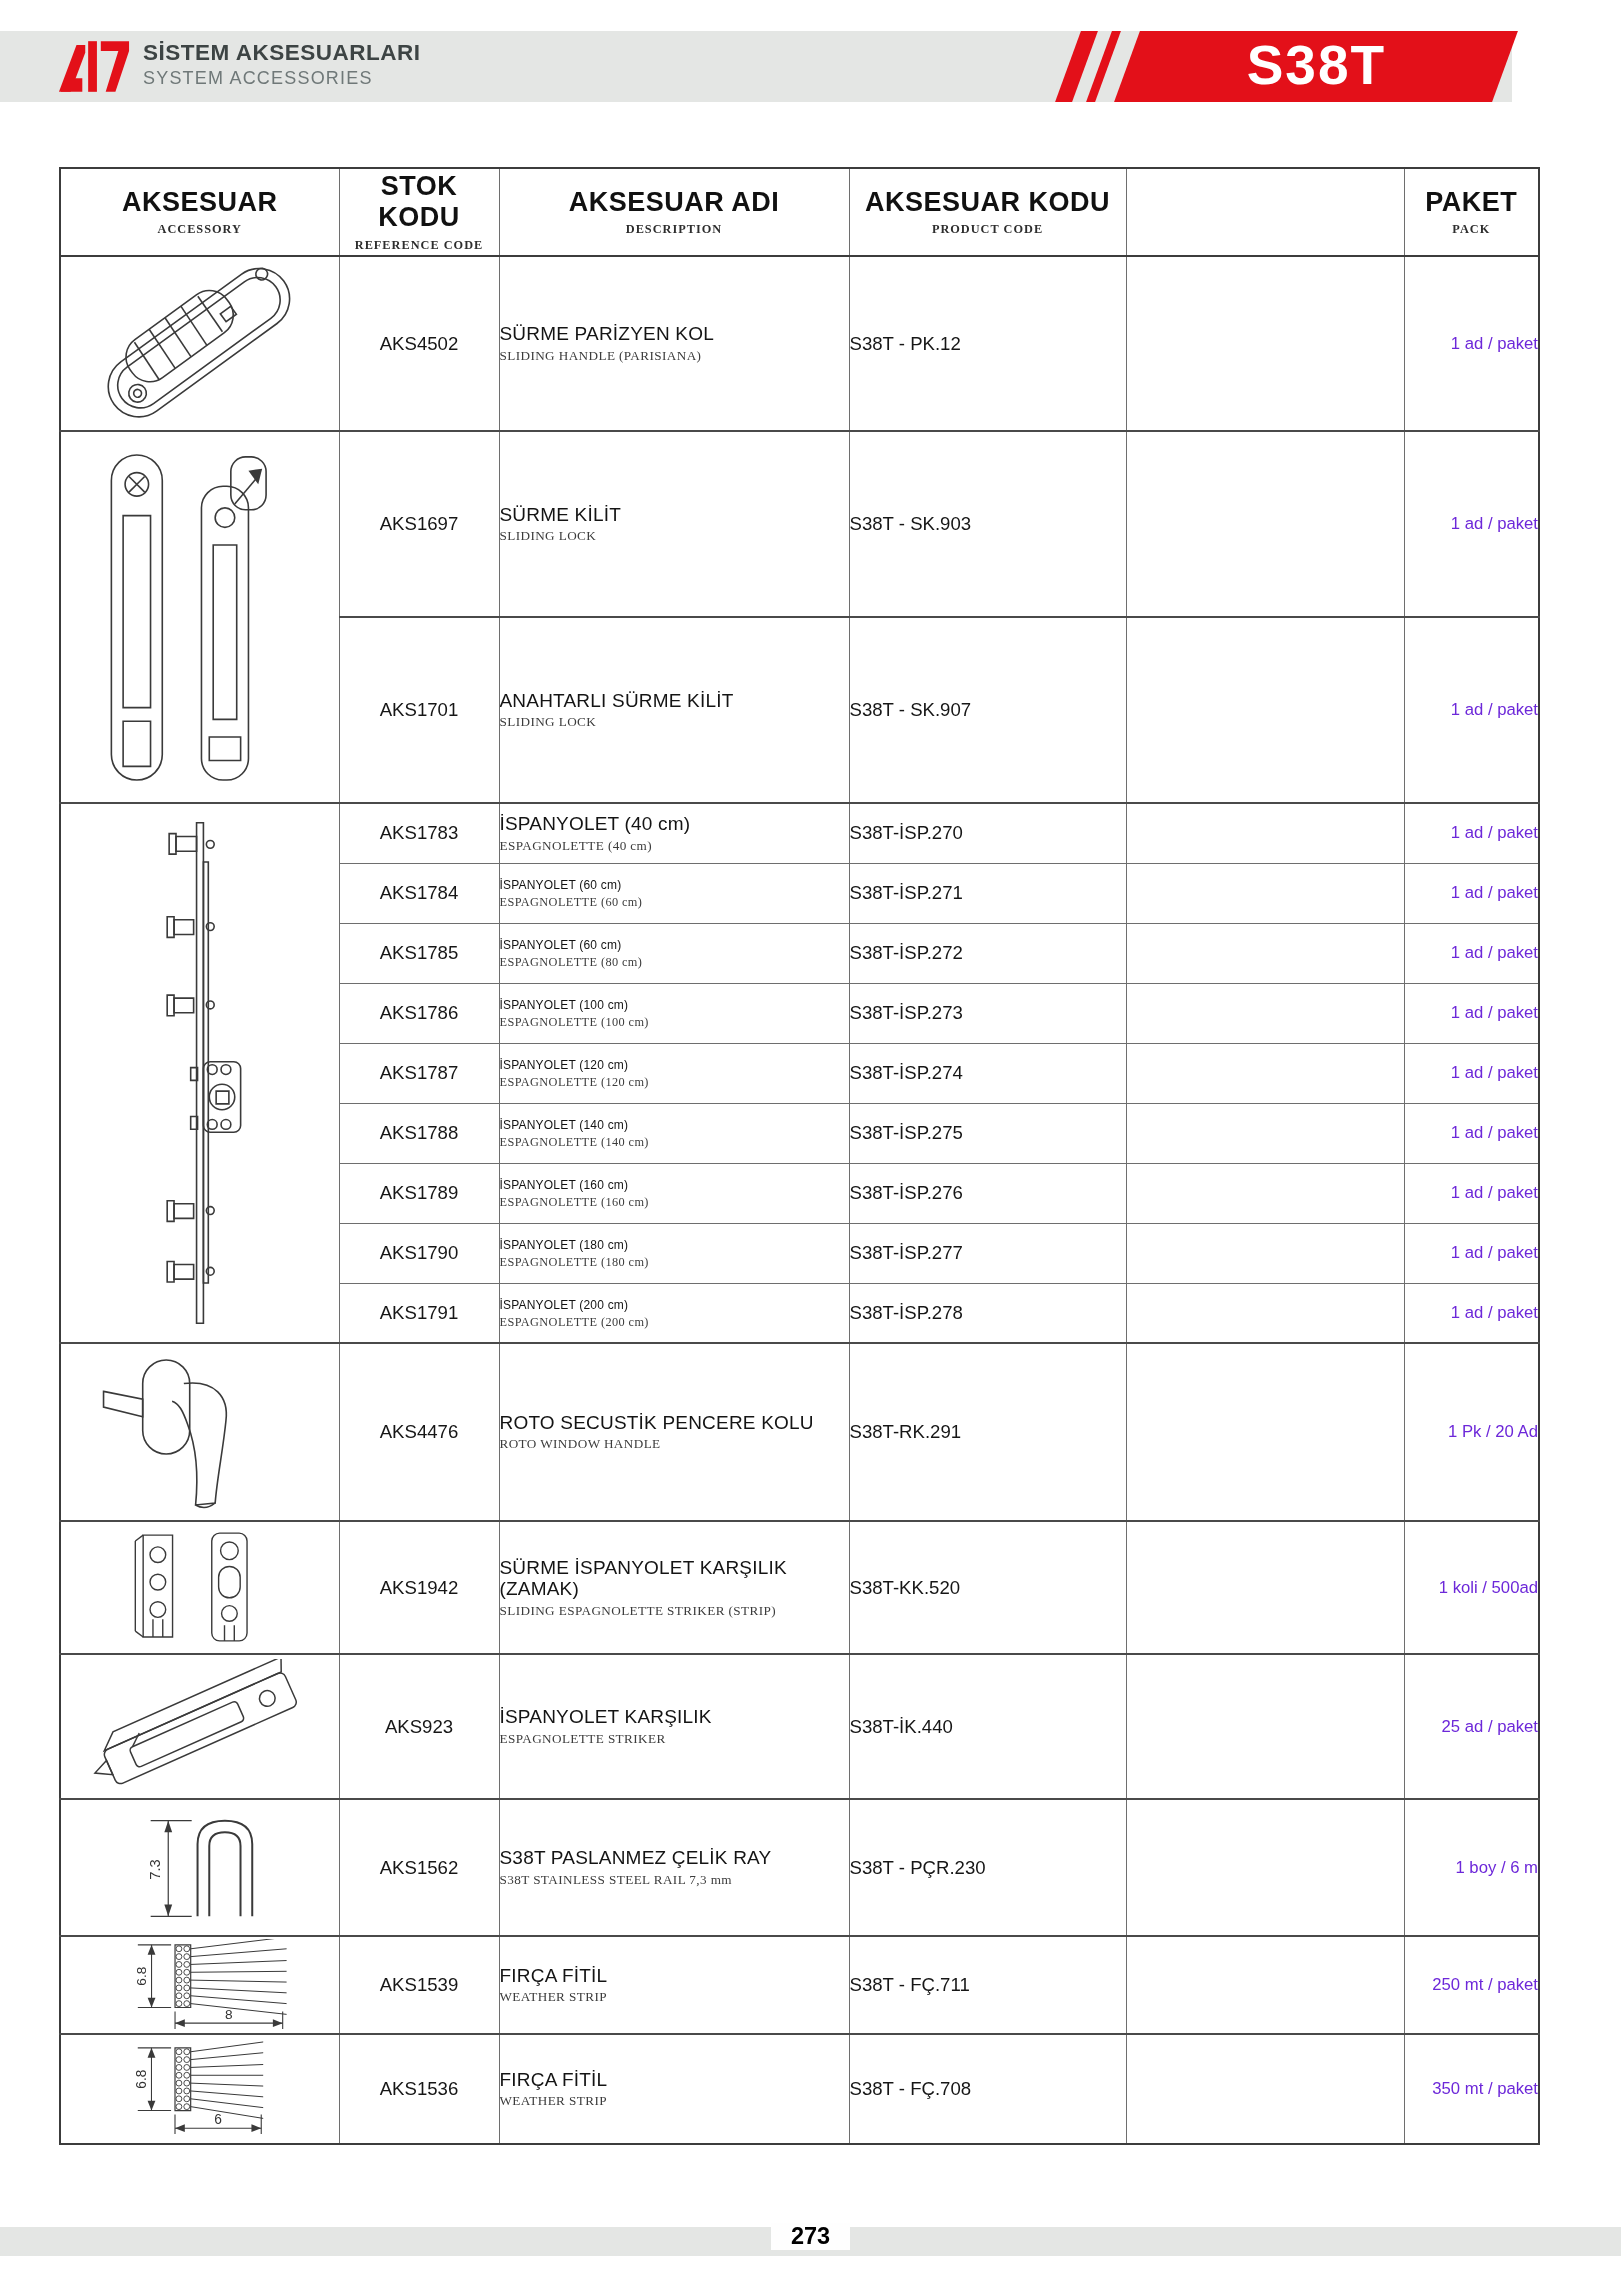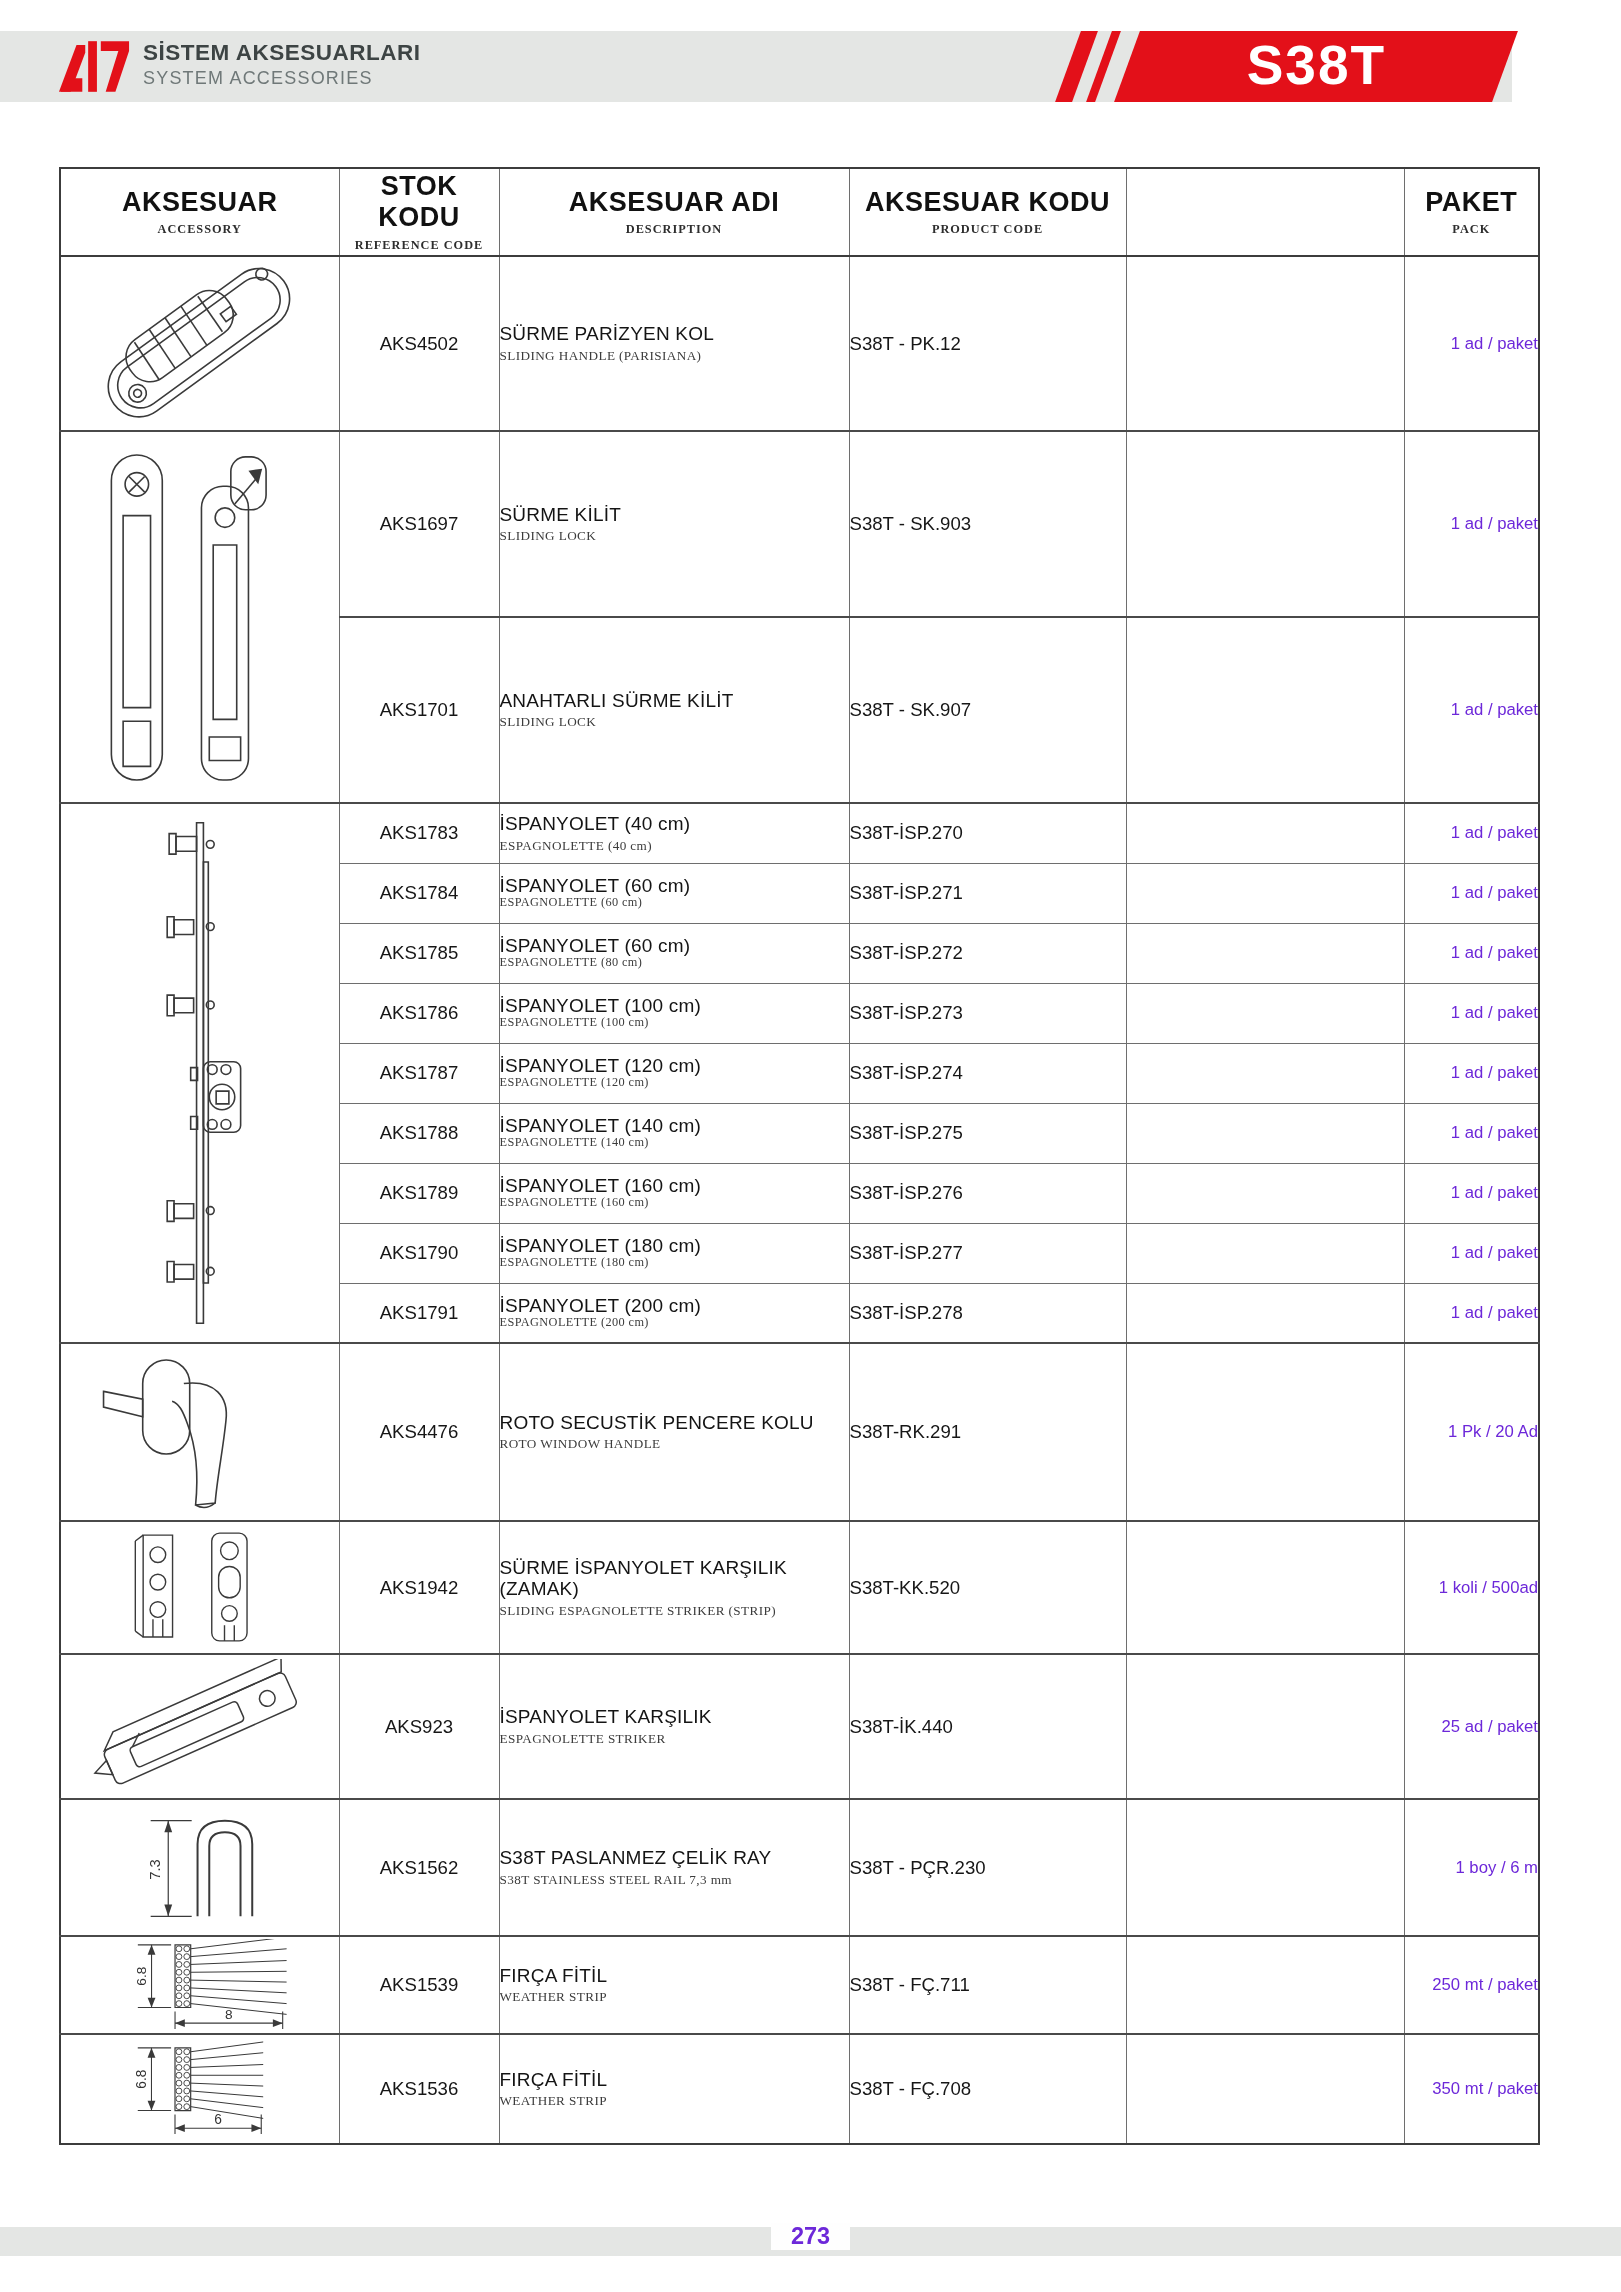--- a/index.html
+++ b/index.html
@@ -28,28 +28,28 @@
   tr.isp td{border-top:1px solid #8f8f8f;}
   .hd-tr{font-size:27px;font-weight:bold;color:#111;text-align:center;letter-spacing:0.5px;}
   .hd-en{font-family:"Liberation Serif",serif;font-size:12.3px;color:#2e2e2e;text-align:center;
     letter-spacing:1px;margin-top:4.9px;}
   .c-img{text-align:center;}
   .c-stock{text-align:center;font-size:18.6px;color:#161616;}
   .c-name{text-align:left;padding-left:35px;}
   .nm{font-size:19px;color:#141414;letter-spacing:0.2px;line-height:21.6px;}
   .nm-en{font-family:"Liberation Serif",serif;font-size:13.2px;color:#3c3c3c;letter-spacing:0.4px;
     line-height:15.7px;margin-top:2.9px;}
-  tr.isp .nm{font-size:19px;line-height:19.6px;}
+  tr.isp .nm{font-size:12px;line-height:19.6px;}
   tr.isp .nm-en{font-size:12.3px;line-height:13.7px;margin-top:1px;}
   .c-code{text-align:left;font-size:18.6px;color:#161616;}
   .c-pack{text-align:right;font-size:16.7px;color:#6d28d9;}
   
   .footbar{position:absolute;left:0;top:2227px;width:1621px;height:29px;background:#e4e6e4;}
   .pageno{position:absolute;left:0;top:2223px;width:100%;text-align:center;}
-  .pageno span{display:inline-block;background:#fefefe;padding:0 20px;font-size:23.5px;font-weight:bold;color:#6d28d9;}
+  .pageno span{display:inline-block;background:#fefefe;padding:0 20px;font-size:23.5px;font-weight:bold;color:#000000;}
   
   svg.draw{display:block;margin:0 auto;}
   svg.draw *{vector-effect:non-scaling-stroke;}
 </style>
 </head>
 <body>
 
 <div class="topbar"></div>
 
 <div class="logo">

